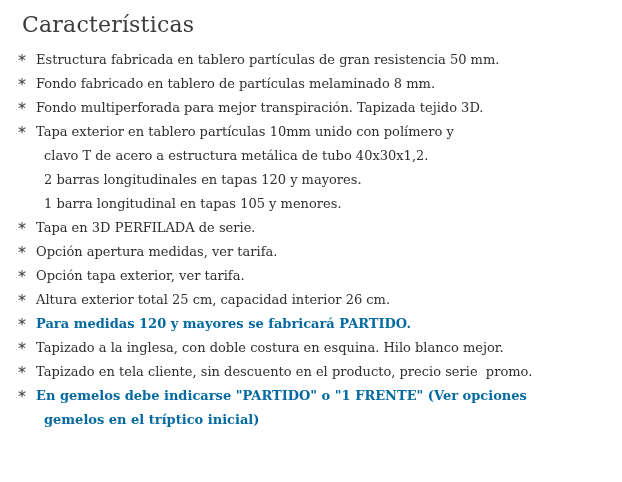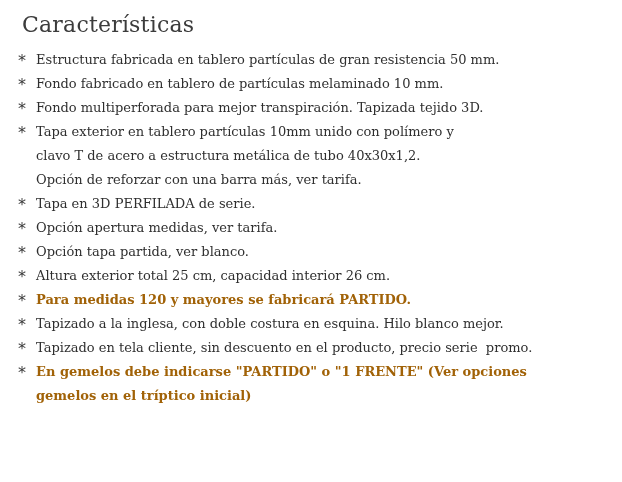--- a/index.html
+++ b/index.html
@@ -55,67 +55,72 @@
   .text {
     flex: 1 1 auto;
     font-size: 13px;
     line-height: 21.5px;
     color: #2f2f2f;
     font-family: "DejaVu Serif", "Liberation Serif", serif;
     white-space: pre-wrap;
   }
   .text.bold {
     font-weight: bold;
-    color: #a16207;
+    color: #0369a1;
   }
   .text.cont {
     padding-left: 0;
+    margin-left: 8px;
   }
 </style>
 </head>
 <body>
 
 <div class="page">
   <h1 class="title">Características</h1>
   <ul class="features">
       <li>
         <span class="bullet">*</span>
         <span class="text">Estructura fabricada en tablero partículas de gran resistencia 50 mm.</span>
       </li>
       <li>
         <span class="bullet">*</span>
-        <span class="text">Fondo fabricado en tablero de partículas melaminado 10 mm.</span>
+        <span class="text">Fondo fabricado en tablero de partículas melaminado 8 mm.</span>
       </li>
       <li>
         <span class="bullet">*</span>
         <span class="text">Fondo multiperforada para mejor transpiración. Tapizada tejido 3D.</span>
       </li>
       <li>
         <span class="bullet">*</span>
         <span class="text">Tapa exterior en tablero partículas 10mm unido con polímero y</span>
       </li>
       <li>
         <span class="bullet blank">*</span>
         <span class="text cont">clavo T de acero a estructura metálica de tubo 40x30x1,2.</span>
       </li>
       <li>
         <span class="bullet blank">*</span>
-        <span class="text cont">Opción de reforzar con una barra más, ver tarifa.</span>
+        <span class="text cont">2 barras longitudinales en tapas 120 y mayores.</span>
+      </li>
+      <li>
+        <span class="bullet blank">*</span>
+        <span class="text cont">1 barra longitudinal en tapas 105 y menores.</span>
       </li>
       <li>
         <span class="bullet">*</span>
         <span class="text">Tapa en 3D PERFILADA de serie.</span>
       </li>
       <li>
         <span class="bullet">*</span>
         <span class="text">Opción apertura medidas, ver tarifa.</span>
       </li>
       <li>
         <span class="bullet">*</span>
-        <span class="text">Opción tapa partida, ver blanco.</span>
+        <span class="text">Opción tapa exterior, ver tarifa.</span>
       </li>
       <li>
         <span class="bullet">*</span>
         <span class="text">Altura exterior total 25 cm, capacidad interior 26 cm.</span>
       </li>
       <li>
         <span class="bullet">*</span>
         <span class="text bold">Para medidas 120 y mayores se fabricará PARTIDO.</span>
       </li>
       <li>

